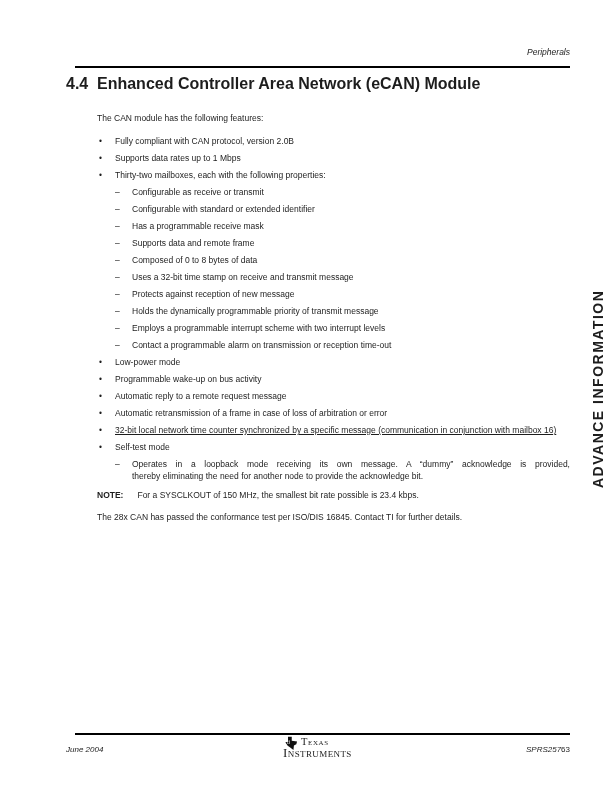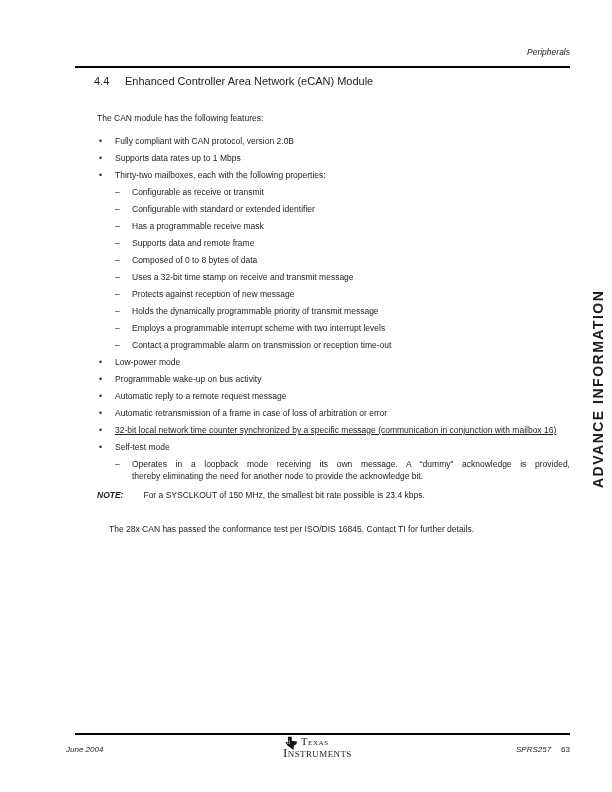--- a/index.html
+++ b/index.html
@@ -4,53 +4,53 @@
 <style>
   html,body{margin:0;padding:0;background:#ffffff;}
   .page{
     position:relative;width:612px;height:792px;background:#ffffff;
     font-family:"Liberation Sans",sans-serif;color:#1d1d1d;overflow:hidden;
   }
   
   .running-header{position:absolute;top:47px;right:42px;font-size:8.5px;font-style:italic;z-index:2;}
   .header-rule{position:absolute;top:66px;left:75px;width:495px;height:2px;background:#000;z-index:2;}
   
-  .section-heading{position:absolute;top:75px;left:66px;font-weight:normal;font-size:11px;z-index:2;margin-left:28px;}
+  .section-heading{position:absolute;top:75px;left:66px;font-weight:bold;font-size:16px;z-index:2;}
   .sec-num{display:inline-block;width:31px;}
   
   .content{position:absolute;top:96px;left:97px;width:473px;font-size:8.5px;line-height:12px;z-index:2;}
   .intro{margin:16px 0 11px 0;}
   .li{display:flex;margin-bottom:5px;}
   .li .marker{flex:none;}
   .l1{padding-left:2px;}
   .l1 .marker{width:16px;}
   .l2{padding-left:18px;}
   .l2 .marker{width:17px;}
   .txt{flex:1;}
   .just .txt .line-first{text-align:justify;text-align-last:justify;}
   .just .txt.single{text-align:justify;text-decoration:underline;}
   .note-para{position:absolute;top:489px;left:97px;width:473px;font-size:8.5px;line-height:12px;margin:0;z-index:2;}
-  .note-para b{margin-right:20px;font-style:italic;}
-  .closing-para{position:absolute;top:511px;left:97px;width:473px;font-size:8.5px;line-height:12px;margin:12px;z-index:2;}
+  .note-para b{margin-right:14px;}
+  .closing-para{position:absolute;top:511px;left:97px;width:473px;font-size:8.5px;line-height:12px;margin:0;z-index:2;}
   
   .sidebar{
     position:absolute;top:278px;right:5px;height:222px;width:18px;
     writing-mode:vertical-rl;transform:rotate(180deg);
     display:flex;align-items:center;justify-content:center;
     font-weight:bold;font-size:14px;letter-spacing:1.5px;white-space:nowrap;z-index:2;
   }
   
   .watermark{
     position:absolute;top:366px;left:168px;font-size:40px;line-height:44px;
     color:#b9aea8;opacity:.38;white-space:nowrap;z-index:1;letter-spacing:0;
   }
   
   .footer-rule{position:absolute;top:733px;left:75px;width:495px;height:2px;background:#000;z-index:2;}
   .footer-date{position:absolute;top:745px;left:66px;font-size:8px;font-style:italic;z-index:2;}
-  .footer-right{position:absolute;top:745px;right:42px;font-size:8px;display:flex;gap:10px;align-items:baseline;z-index:2;}
+  .footer-right{position:absolute;top:745px;right:42px;font-size:8px;display:flex;gap:0;align-items:baseline;z-index:2;}
   .doc-id{font-style:italic;}
   .ti-logo{position:absolute;top:737px;left:283px;width:80px;font-family:"Liberation Serif",serif;z-index:2;}
   .ti-mark{position:absolute;left:0;top:-1px;width:15px;height:15px;}
   .ti-l1{margin-left:18px;font-size:10.5px;line-height:10px;font-variant:small-caps;letter-spacing:.6px;}
   .ti-l2{font-size:13px;line-height:11px;font-variant:small-caps;letter-spacing:.4px;}
 </style>
 </head>
 <body>
 
 <div class="page">

